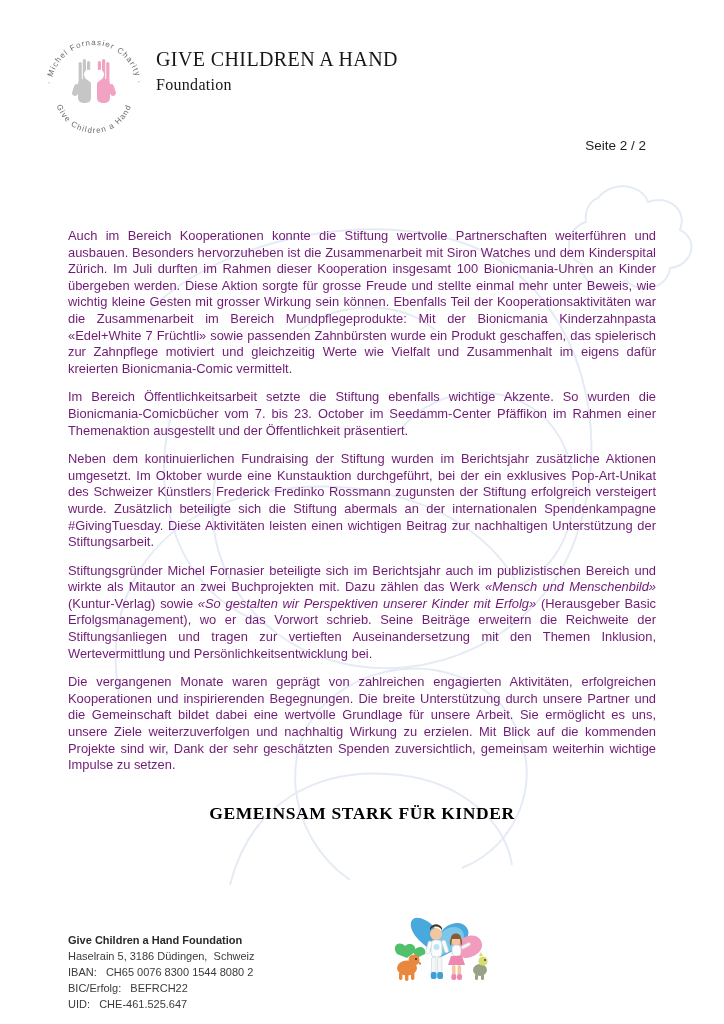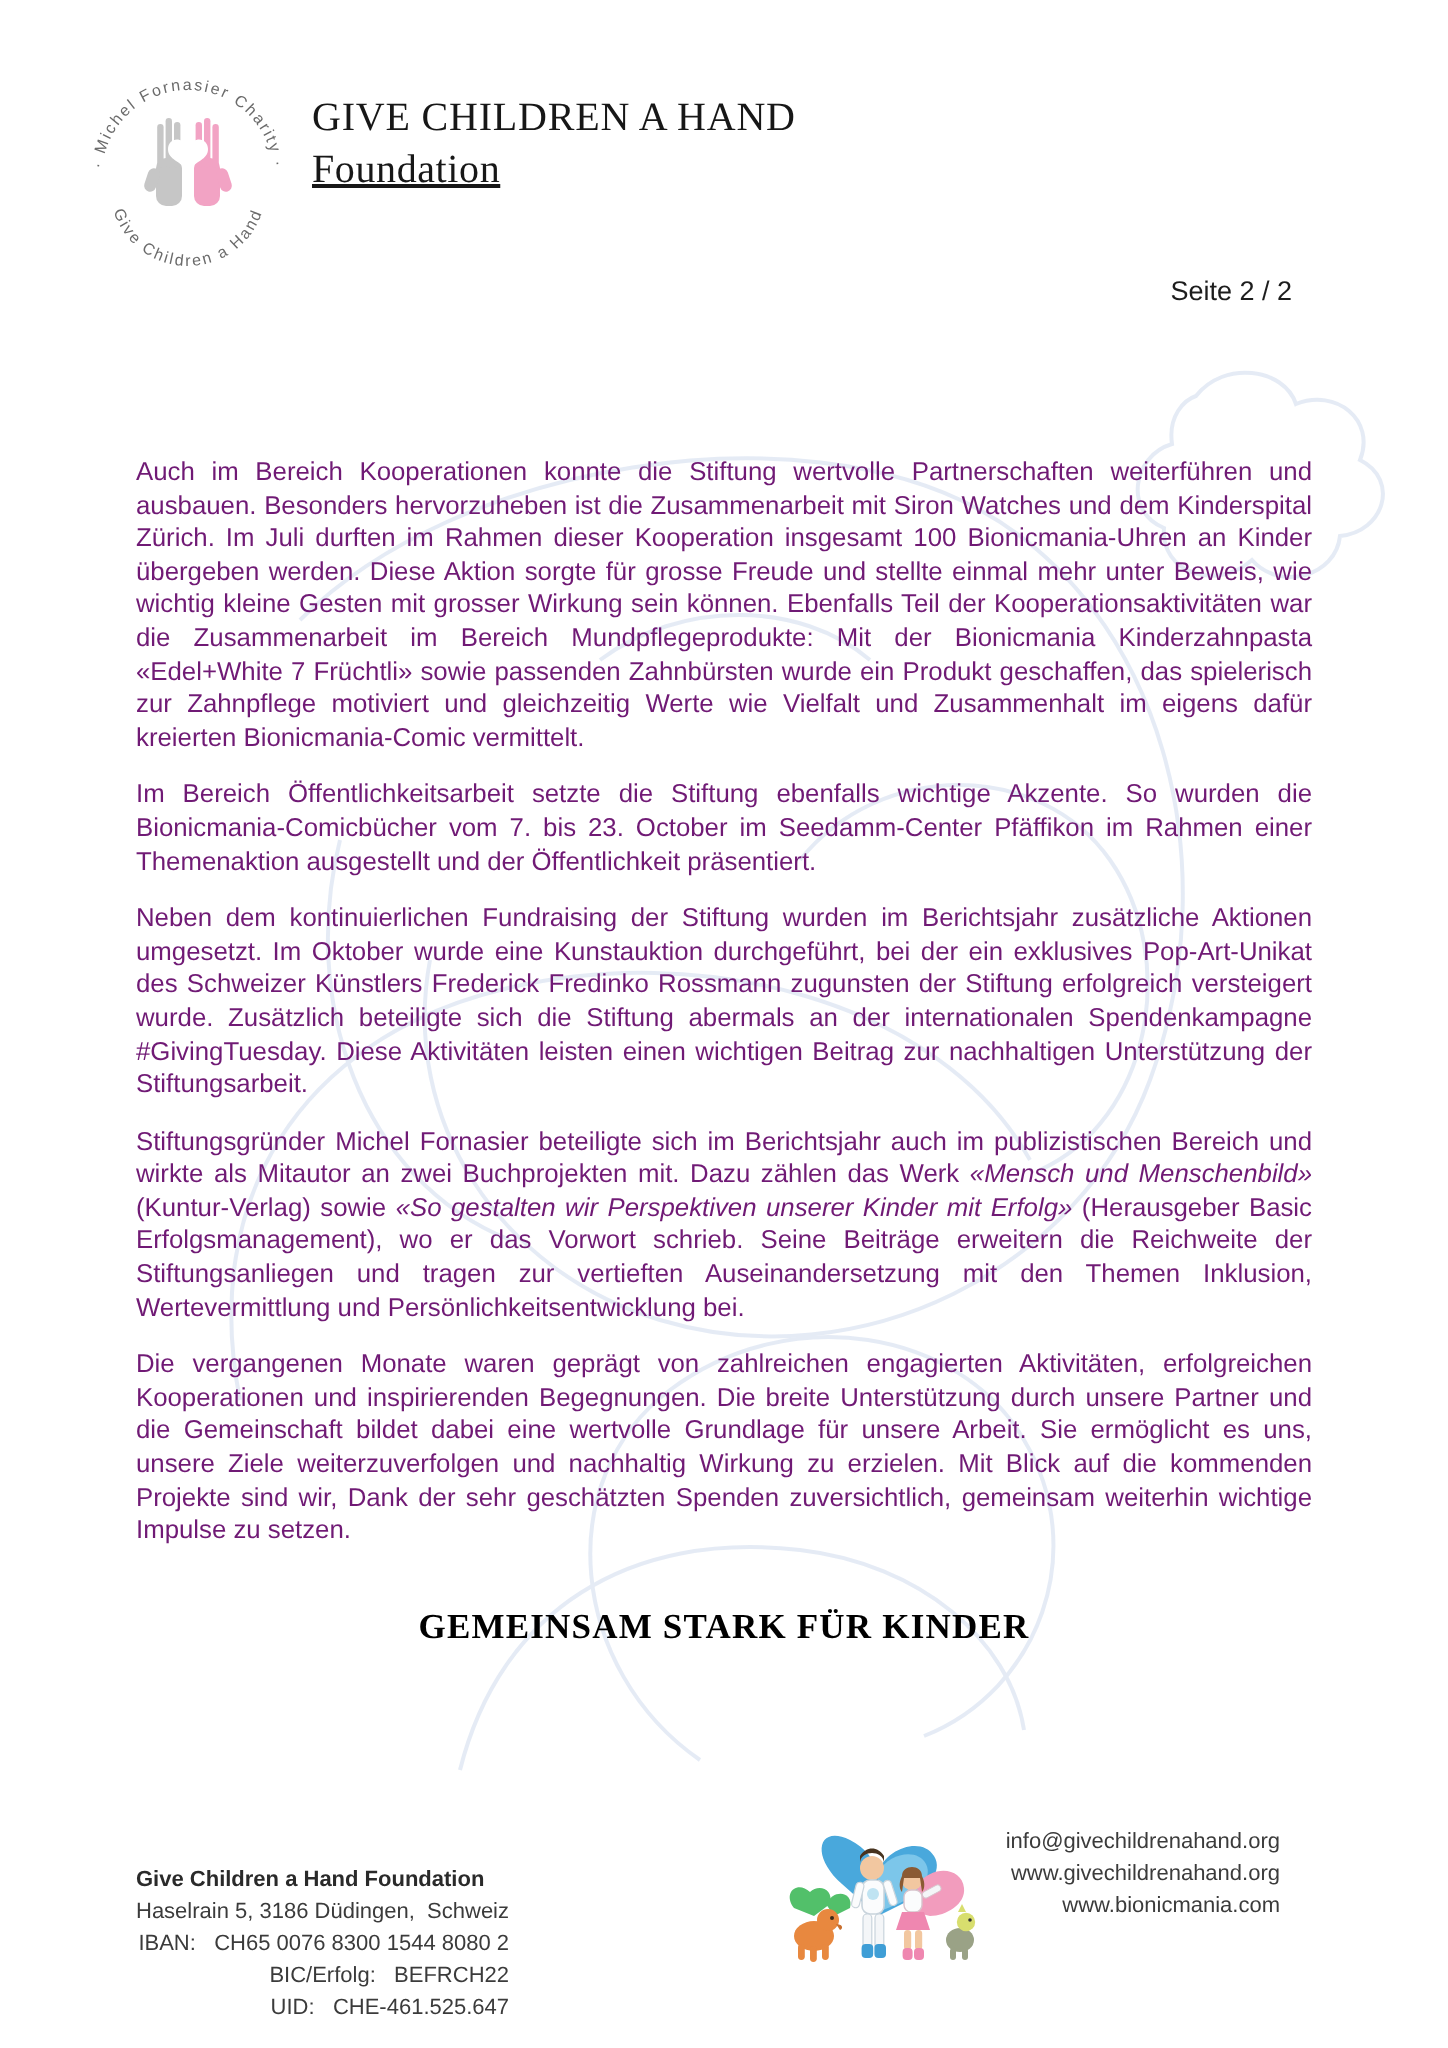--- a/index.html
+++ b/index.html
@@ -7,35 +7,35 @@
     position:relative;width:724px;height:1024px;margin:0 auto;
     background:#ffffff;overflow:hidden;
     font-family:"Liberation Sans", sans-serif;color:#3b3b3b;
   }
   
   .watermark{position:absolute;left:0;top:0;width:724px;height:1024px;pointer-events:none;}
   
   .logo{position:absolute;left:42px;top:32px;width:104px;height:108px;}
   .header-title{position:absolute;left:156px;top:46px;font-family:"Liberation Serif", serif;color:#171717;}
   .header-title .line1{font-size:20px;letter-spacing:0.4px;line-height:26px;}
-  .header-title .line2{font-size:20px;letter-spacing:0.3px;line-height:26px;text-decoration:underline;}
+  .header-title .line2{font-size:16px;letter-spacing:0.3px;line-height:26px;}
   .page-indicator{position:absolute;top:138px;right:78px;font-size:13.5px;font-weight:normal;color:#1d1d1d;}
   
   .body-text{position:absolute;left:68px;right:68px;top:228px;}
   .body-text p{margin:0 0 12px 0;font-size:12.9px;line-height:16.6px;text-align:justify;color:#701a75;}
   .body-text .it{font-style:italic;}
   .main-heading{
     position:absolute;left:0;right:0;top:803px;text-align:center;
     font-family:"Liberation Serif", serif;font-weight:bold;font-size:17.5px;
     letter-spacing:0.6px;color:#000000;
   }
   
   .footer-left{position:absolute;left:68px;top:911px;font-size:11px;line-height:16px;color:#3b3b3b;margin-top:21px;}
   .footer-left .org{font-weight:bold;color:#2a2a2a;}
-  .footer-left .footer-line{white-space:pre-wrap;text-align:right;}
+  .footer-left .footer-line{white-space:pre-wrap;}
   .footer-right{position:absolute;right:84px;top:913px;text-align:right;font-size:11px;line-height:16px;color:#3b3b3b;}
   .mascot{position:absolute;left:383px;top:912px;width:118px;height:100px;}
 </style>
 </head>
 <body>
 
 <div class="page">
 
   <svg class="watermark" viewBox="0 0 724 1024" aria-hidden="true">
     <g fill="none" stroke-width="2" opacity="0.5" stroke="#ccd8ec">
@@ -158,19 +158,14 @@
     <g>
       <ellipse cx="97" cy="58" rx="7" ry="6" fill="#9aa286"></ellipse>
       <circle cx="100" cy="49" r="4.6" fill="#d8de6e"></circle>
       <circle cx="102" cy="48" r="0.9" fill="#333"></circle>
       <path d="M96,44 L98,40 L100,44 Z" fill="#d8de6e"></path>
       <rect x="92" y="62" width="3" height="6" rx="1.5" fill="#9aa286"></rect>
       <rect x="98" y="62" width="3" height="6" rx="1.5" fill="#9aa286"></rect>
     </g>
   </svg>
 
-  <div class="footer-right">
-      <div>info@givechildrenahand.org</div>
-      <div>www.givechildrenahand.org</div>
-      <div>www.bionicmania.com</div>
-    </div>
 
 </div>
 
 </body></html>

